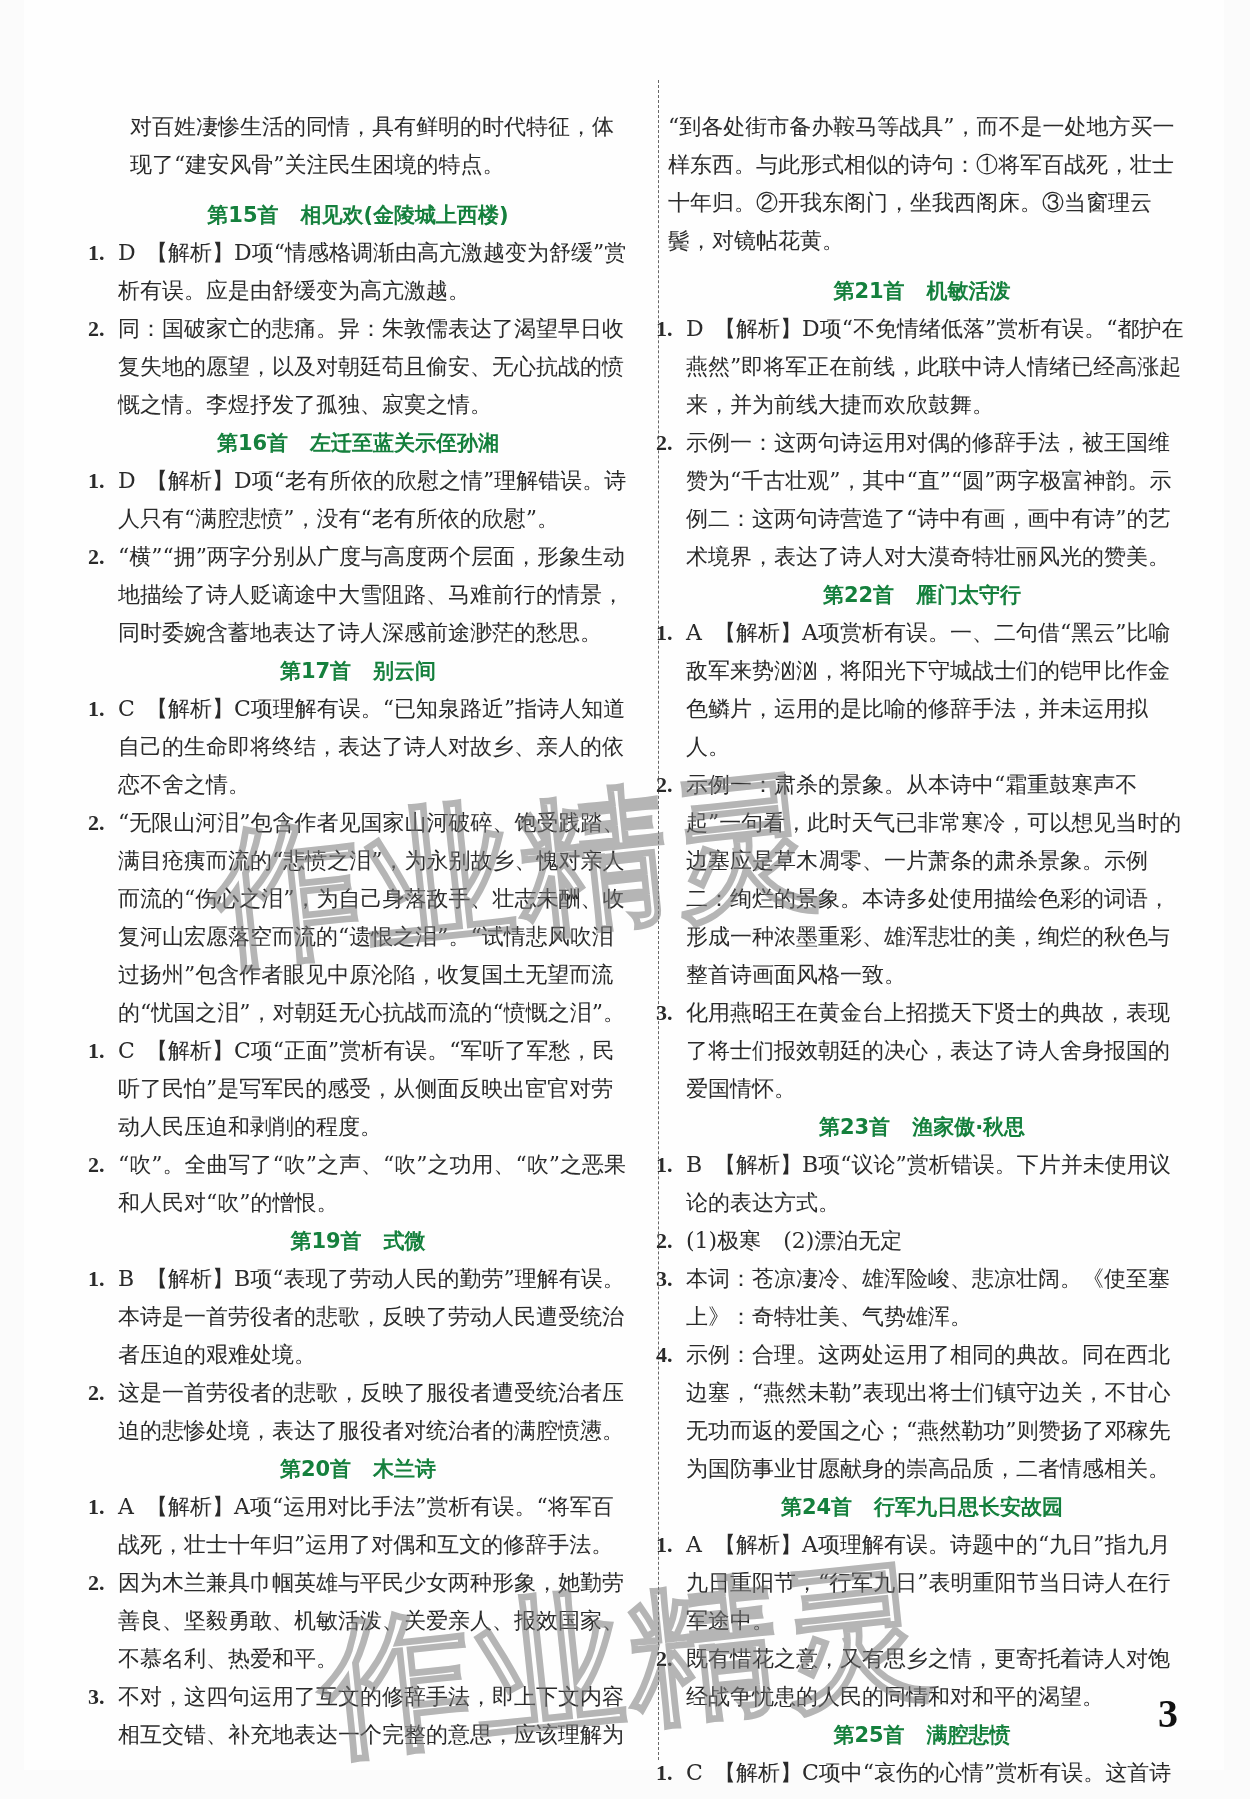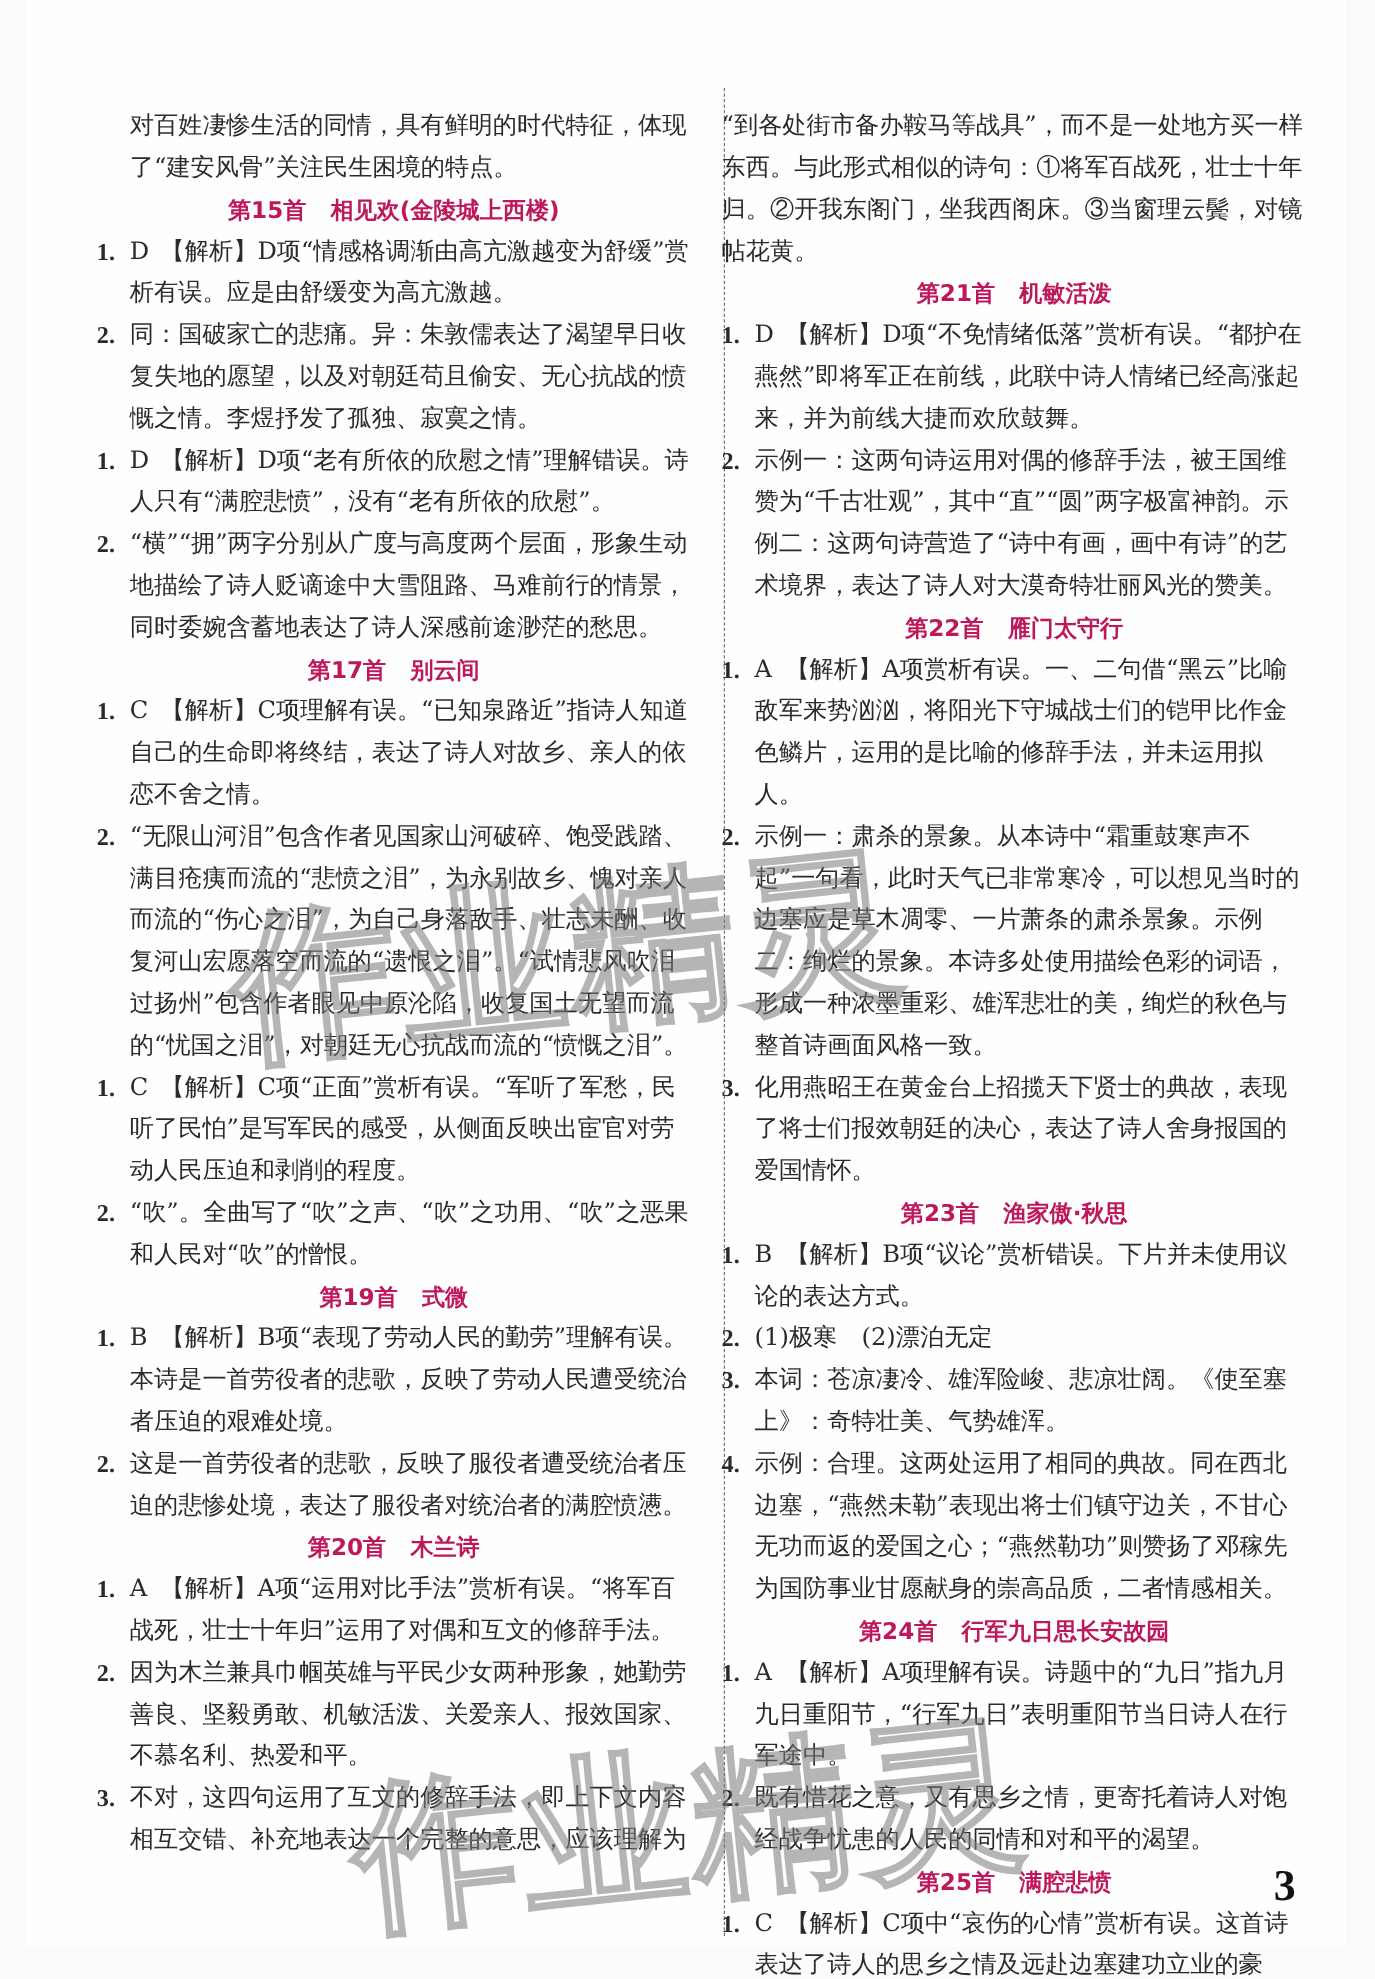--- a/index.html
+++ b/index.html
@@ -8,29 +8,29 @@
     font-family: "DejaVu Serif", "Liberation Serif", serif; color: #2a2a2a;
   }
   .page { position: absolute; left: 24px; top: 0; width: 1200px; height: 1770px; background: #fefefe; }
   .col { position: absolute; top: 96px; font-size: 22px; }
   .col.left { left: 88px; width: 540px; }
   .col.right { left: 656px; width: 532px; }
   .divider {
     position: absolute; left: 634px; top: 80px; height: 1680px; width: 0;
     border-left: 1.5px dashed #666;
   }
-  .para { line-height: 38px; margin: 0; }
+  .para { line-height: 38px; margin: 12px; }
   .cont { padding-left: 30px; text-indent: 0; }
   .item { position: relative; padding-left: 30px; line-height: 38px; margin: 0; }
   .item .num {
     position: absolute; left: 0; top: 0; font-weight: bold; font-family: "Liberation Serif", serif;
   }
   .heading {
     text-align: center; font-weight: bold; font-family: "DejaVu Sans", "Liberation Sans", sans-serif;
-    font-size: 21px; line-height: 38px; margin: 0; color: #be185d;
+    font-size: 21px; line-height: 38px; margin: 0; color: #15803d;
   }
   .heading .gap { display: inline-block; width: 22px; }
   .ans { display: inline-block; min-width: 28px; }
   .tag { font-weight: normal; font-family: "DejaVu Sans", sans-serif; }
   .page-number {
     position: absolute; right: 72px; top: 1690px; font-size: 40px; font-weight: bold;
     font-family: "Liberation Serif", serif; color: #111;
   }
   .watermark {
     position: absolute; font-family: "DejaVu Sans", sans-serif; font-size: 150px; font-weight: bold;
@@ -50,20 +50,21 @@
 <div class="col left">
   <p class="para cont">对百姓凄惨生活的同情，具有鲜明的时代特征，体现了“建安风骨”关注民生困境的特点。</p>
 
   <div>
     <p class="heading"><span>第15首</span><span class="gap"></span><span>相见欢(金陵城上西楼)</span></p>
     <p class="item"><span class="num">1.</span><span class="ans">D</span><span class="tag">【解析】</span><span>D项“情感格调渐由高亢激越变为舒缓”赏析有误。应是由舒缓变为高亢激越。</span></p>
     <p class="item"><span class="num">2.</span><span>同：国破家亡的悲痛。异：朱敦儒表达了渴望早日收复失地的愿望，以及对朝廷苟且偷安、无心抗战的愤慨之情。李煜抒发了孤独、寂寞之情。</span></p>
   </div>
 
   <div>
+    <p class="heading"><span>第16首</span><span class="gap"></span><span>左迁至蓝关示侄孙湘</span></p>
     <p class="item"><span class="num">1.</span><span class="ans">D</span><span class="tag">【解析】</span><span>D项“老有所依的欣慰之情”理解错误。诗人只有“满腔悲愤”，没有“老有所依的欣慰”。</span></p>
     <p class="item"><span class="num">2.</span><span>“横”“拥”两字分别从广度与高度两个层面，形象生动地描绘了诗人贬谪途中大雪阻路、马难前行的情景，同时委婉含蓄地表达了诗人深感前途渺茫的愁思。</span></p>
   </div>
 
   <div>
     <p class="heading"><span>第17首</span><span class="gap"></span><span>别云间</span></p>
     <p class="item"><span class="num">1.</span><span class="ans">C</span><span class="tag">【解析】</span><span>C项理解有误。“已知泉路近”指诗人知道自己的生命即将终结，表达了诗人对故乡、亲人的依恋不舍之情。</span></p>
     <p class="item"><span class="num">2.</span><span>“无限山河泪”包含作者见国家山河破碎、饱受践踏、满目疮痍而流的“悲愤之泪”，为永别故乡、愧对亲人而流的“伤心之泪”，为自己身落敌手、壮志未酬、收复河山宏愿落空而流的“遗恨之泪”。“试情悲风吹泪过扬州”包含作者眼见中原沦陷，收复国土无望而流的“忧国之泪”，对朝廷无心抗战而流的“愤慨之泪”。</span></p>
   </div>
 

